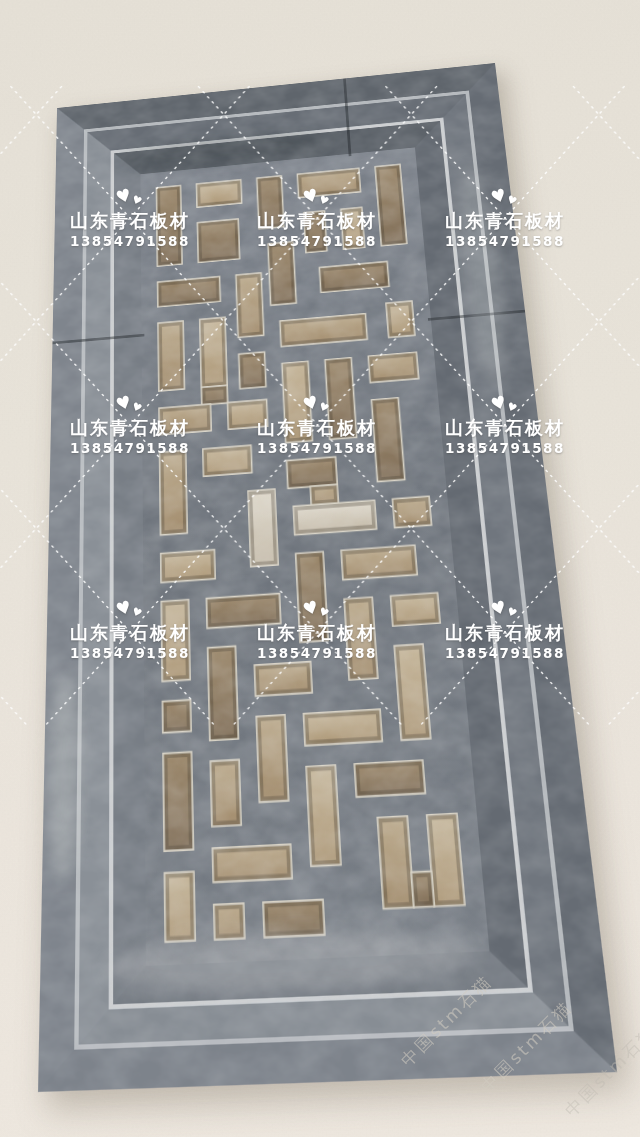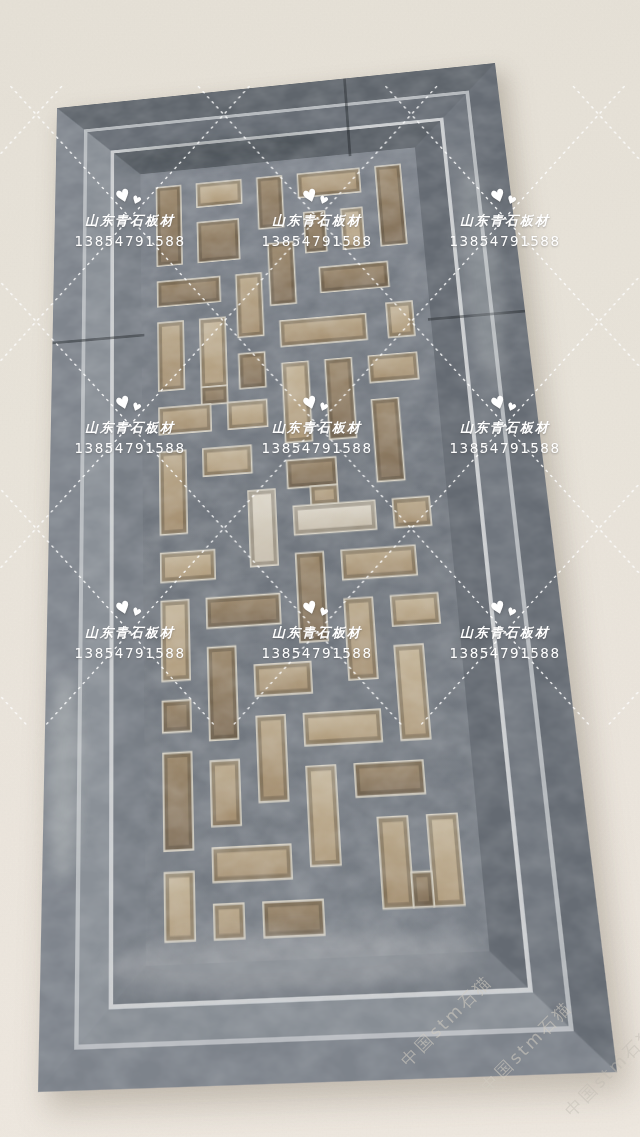--- a/index.html
+++ b/index.html
@@ -44,22 +44,22 @@
 
   
   #grid-svg{position:absolute;left:0;top:0;pointer-events:none;}
   #wm-layer{position:absolute;inset:0;pointer-events:none;}
   .wm{position:absolute;transform:translateX(-50%);text-align:center;color:#ffffff;
       text-shadow:0 1px 2px rgba(60,60,60,.35);white-space:nowrap;}
   .wm-logo{display:block;height:26px;position:relative;}
   .wm-logo i{font-style:normal;position:absolute;color:#fff;}
   .wm-logo .h-big{font-size:17px;left:calc(50% - 14px);top:1px;transform:rotate(-18deg);}
   .wm-logo .h-sm{font-size:11px;left:calc(50% + 2px);top:9px;transform:rotate(22deg);}
-  .wm-line1{font-size:13px;font-weight:bold;letter-spacing:2px;line-height:20px;font-style:italic;}
-  .wm-line2{font-size:13.5px;font-weight:normal;letter-spacing:1.5px;line-height:20px;text-align:center;}
+  .wm-line1{font-size:18px;font-weight:bold;letter-spacing:2px;line-height:20px;}
+  .wm-line2{font-size:13.5px;font-weight:bold;letter-spacing:1.5px;line-height:20px;text-align:center;}
   #corner-wm{position:absolute;left:400px;top:920px;width:260px;height:217px;pointer-events:none;}
   #corner-wm span{position:absolute;white-space:nowrap;transform:rotate(-45deg);transform-origin:0 50%;
     font-size:17px;letter-spacing:3px;color:rgba(208,203,193,.58);font-weight:500;}
   #corner-wm .c1{left:4px;top:132px;}
   #corner-wm .c2{left:84px;top:158px;}
   #corner-wm .c3{left:168px;top:182px;color:rgba(190,186,178,.45);}
 </style>
 </head>
 <body>
 

